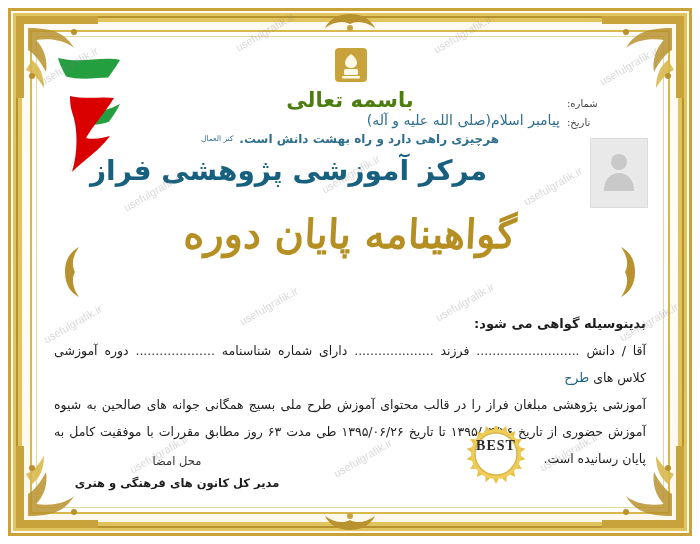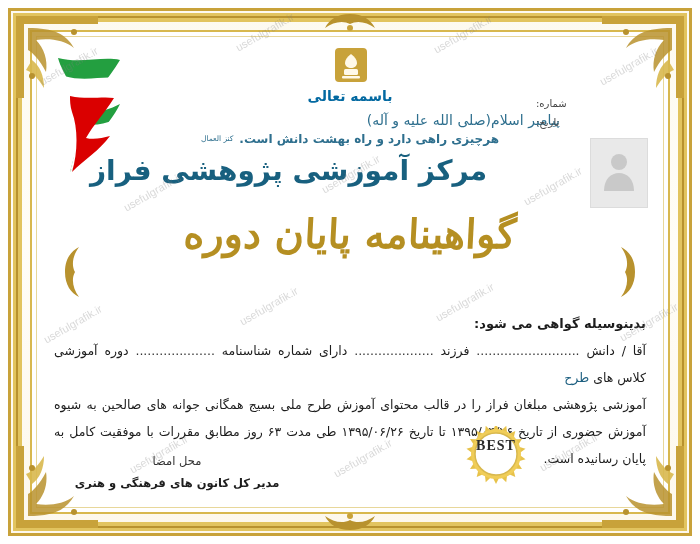--- a/index.html
+++ b/index.html
@@ -97,22 +97,22 @@
   }
   .emblem svg { display:block; }
 
   .bismillah {
     position: absolute;
     left: 50%;
     transform: translateX(-50%);
     top: 46px;
     width: 260px;
     text-align: center;
-    color: #0369a1;
-    font-size: 14px;
+    color: #4d7c0f;
+    font-size: 21px;
     font-weight: bold;
     letter-spacing: 0.5px;
   }
 
   .hadith-line {
     position: absolute;
     left: 50%;
     transform: translateX(-50%);
     top: 70px;
     width: 420px;
@@ -172,21 +172,21 @@
   .meta {
     position: absolute;
     right: 0;
     top: 52px;
     width: 120px;
     text-align: left;
     color: #444;
     font-size: 10px;
     line-height: 19px;
   }
-  .meta div { direction: rtl; }
+  .meta div { direction: rtl; margin-left: 31px; }
 
   .photo-box {
     position: absolute;
     right: 8px;
     top: 96px;
     width: 56px;
     height: 68px;
     background: #e9e9e9;
     border: 1px solid #dcdcdc;
   }

